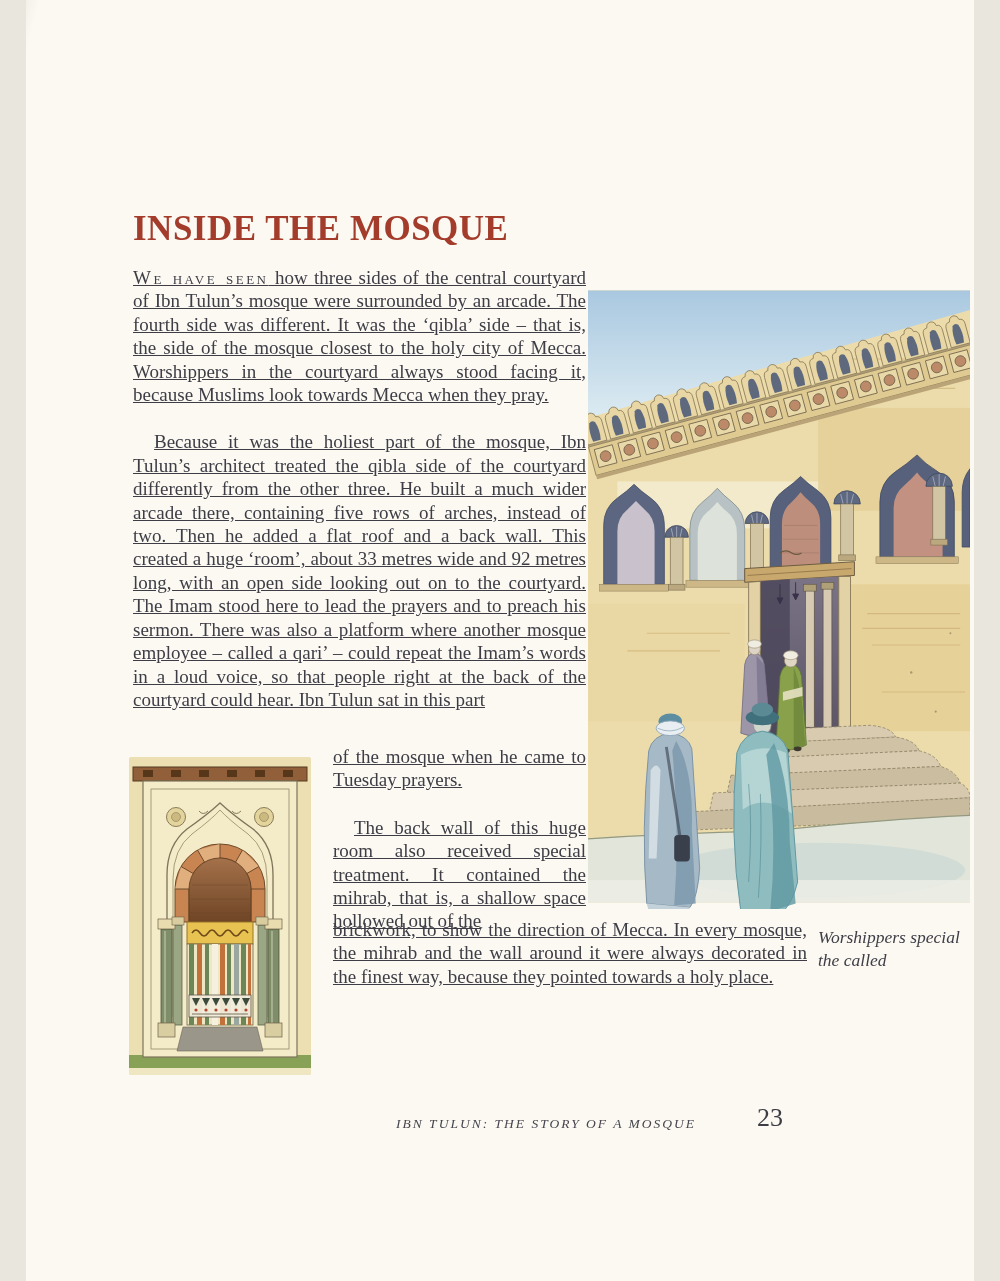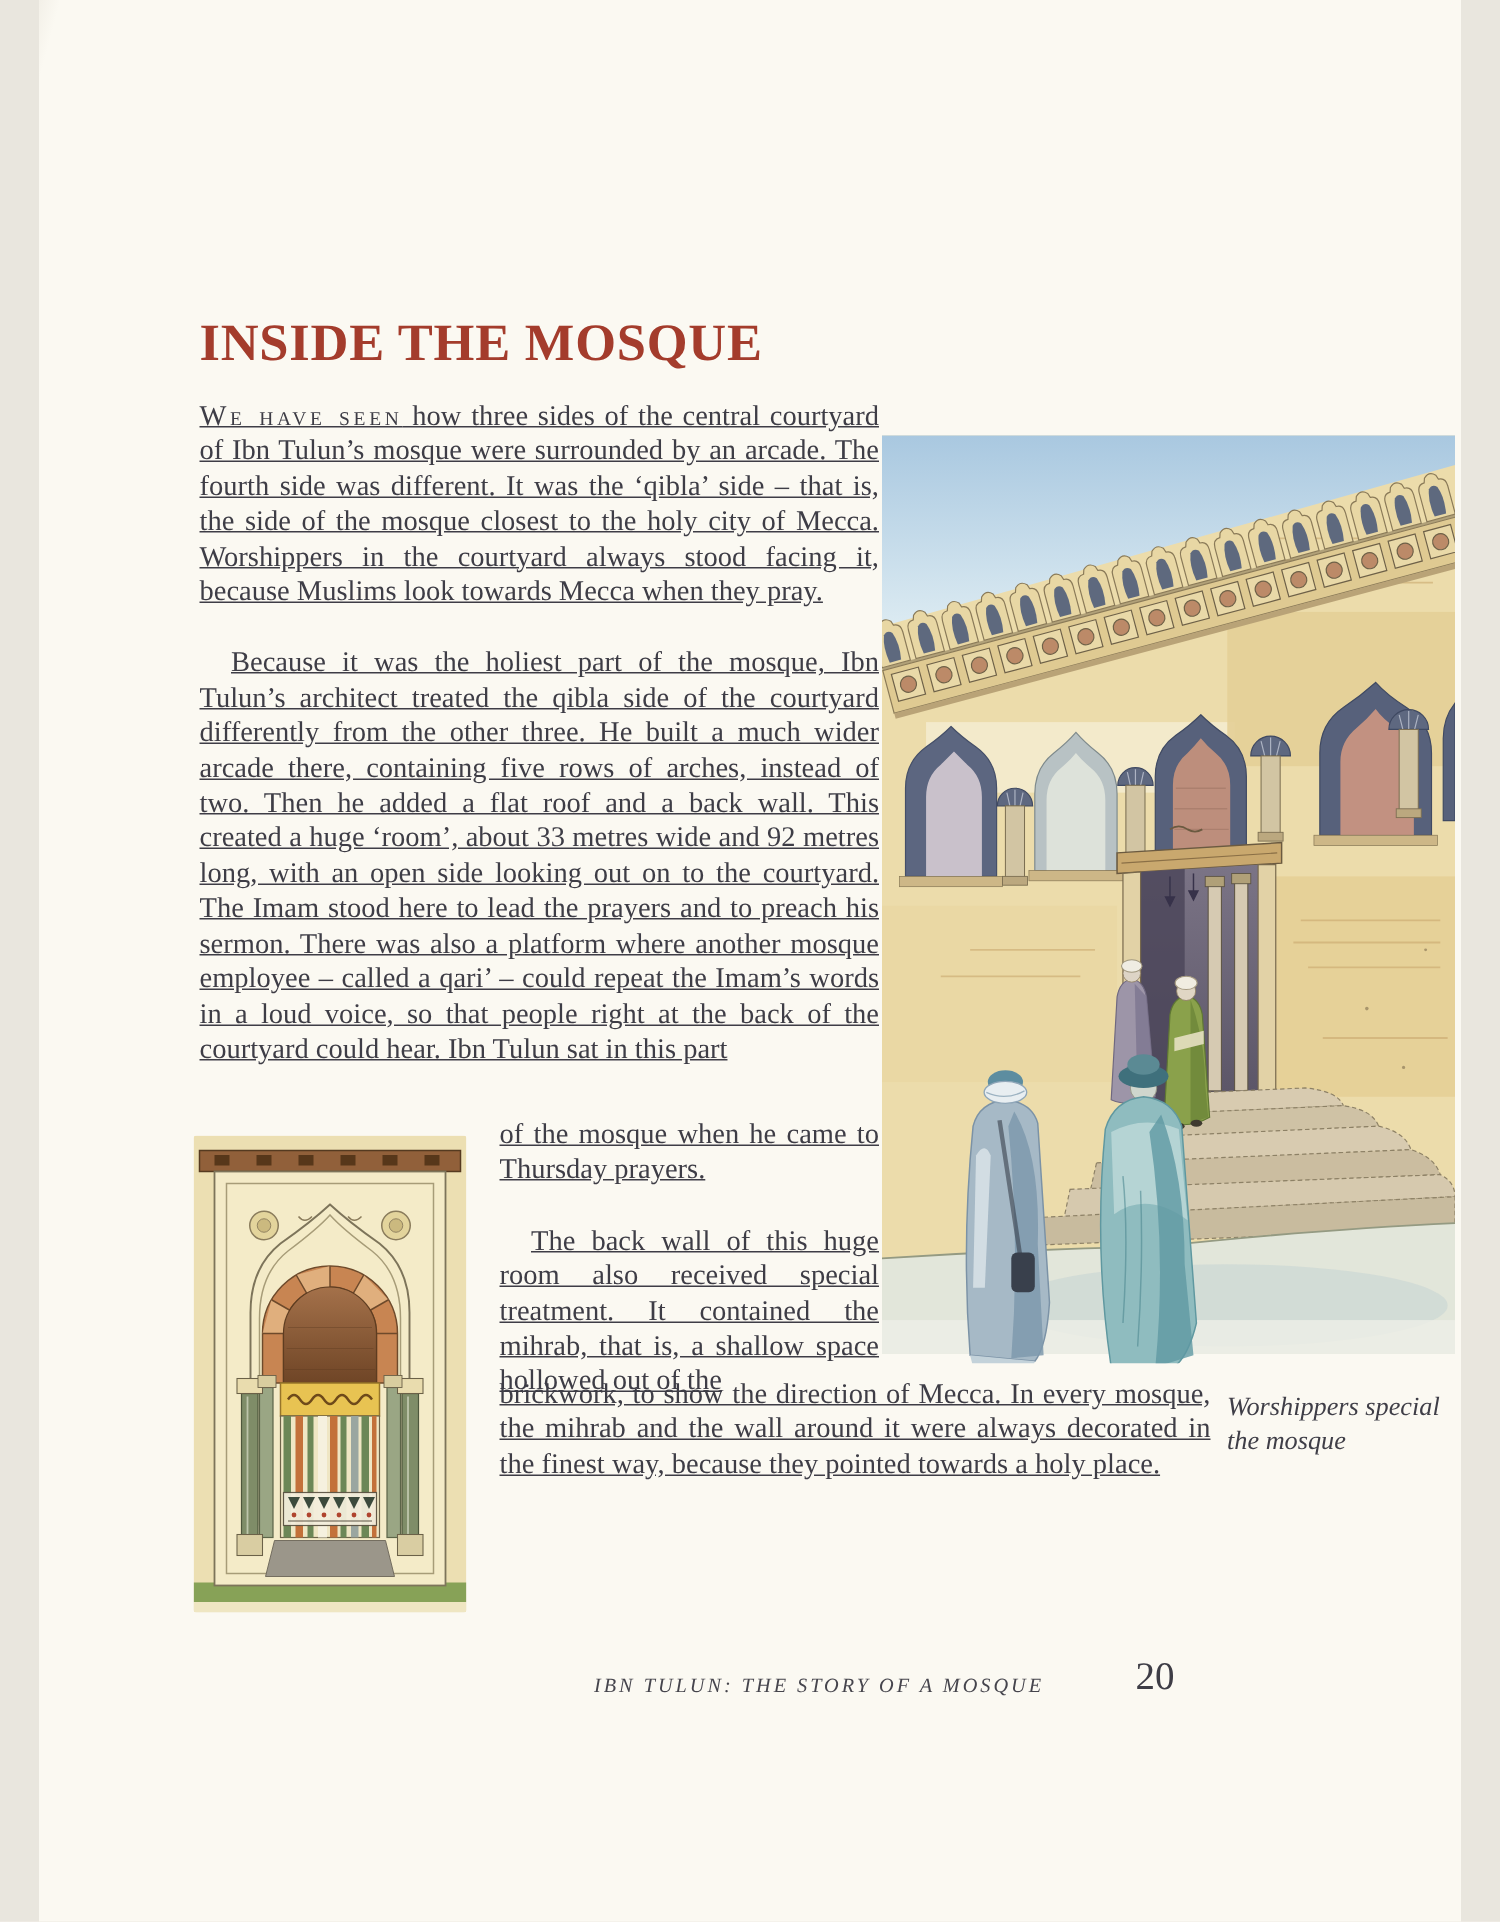--- a/index.html
+++ b/index.html
@@ -47,21 +47,21 @@
 <div class="page">
 
   <h1 class="page-title">INSIDE THE MOSQUE</h1>
 
   <div class="body-col col-a">
     <p><span class="lead">We have seen</span><span> how three sides of the central courtyard of Ibn Tulun’s mosque were surrounded by an arcade. The fourth side was different. It was the ‘qibla’ side – that is, the side of the mosque closest to the holy city of Mecca. Worshippers in the courtyard always stood facing it, because Muslims look towards Mecca when they pray.</span></p>
     <p class="indent">Because it was the holiest part of the mosque, Ibn Tulun’s architect treated the qibla side of the courtyard differently from the other three. He built a much wider arcade there, containing five rows of arches, instead of two. Then he added a flat roof and a back wall. This created a huge ‘room’, about 33 metres wide and 92 metres long, with an open side looking out on to the courtyard. The Imam stood here to lead the prayers and to preach his sermon. There was also a platform where another mosque employee – called a qari’ – could repeat the Imam’s words in a loud voice, so that people right at the back of the courtyard could hear. Ibn Tulun sat in this part</p>
   </div>
 
   <div class="body-col col-b">
-    <p>of the mosque when he came to Thursday prayers.</p>
+    <p>of the mosque when he came to Tuesday prayers.</p>
     <p class="indent">The back wall of this huge room also received special treatment. It contained the mihrab, that is, a shallow space hollowed out of the</p>
   </div>
 
   <div class="body-col col-c">
     <p>brickwork, to show the direction of Mecca. In every mosque, the mihrab and the wall around it were always decorated in the finest way, because they pointed towards a holy place.</p>
   </div>
 
   <figure class="fig-main">
     <svg width="382" height="625" viewBox="0 0 390 625">
       <defs>
@@ -391,19 +391,19 @@
         <path d="M143,174 v92" stroke="#e7ecd9" stroke-width="1.2" opacity="0.6"></path>
         <rect x="136" y="162" width="17" height="10" fill="#e9dcae" stroke="#6b6148" stroke-width="0.7"></rect>
         <rect x="127" y="160" width="12" height="8" fill="#d9cd9f" stroke="#6b6148" stroke-width="0.6"></rect>
         <rect x="136" y="266" width="17" height="14" fill="#d9cda2" stroke="#6b6148" stroke-width="0.7"></rect>
       </g>
     </svg>
   </figure>
 
   <div class="caption">
     <div>Worshippers special</div>
-    <div>the mosque</div>
+    <div>the called</div>
   </div>
 
   <div class="footer-title">IBN TULUN: THE STORY OF A MOSQUE</div>
-  <div class="page-number">20</div>
+  <div class="page-number">23</div>
 
 </div>
 
 </body></html>

